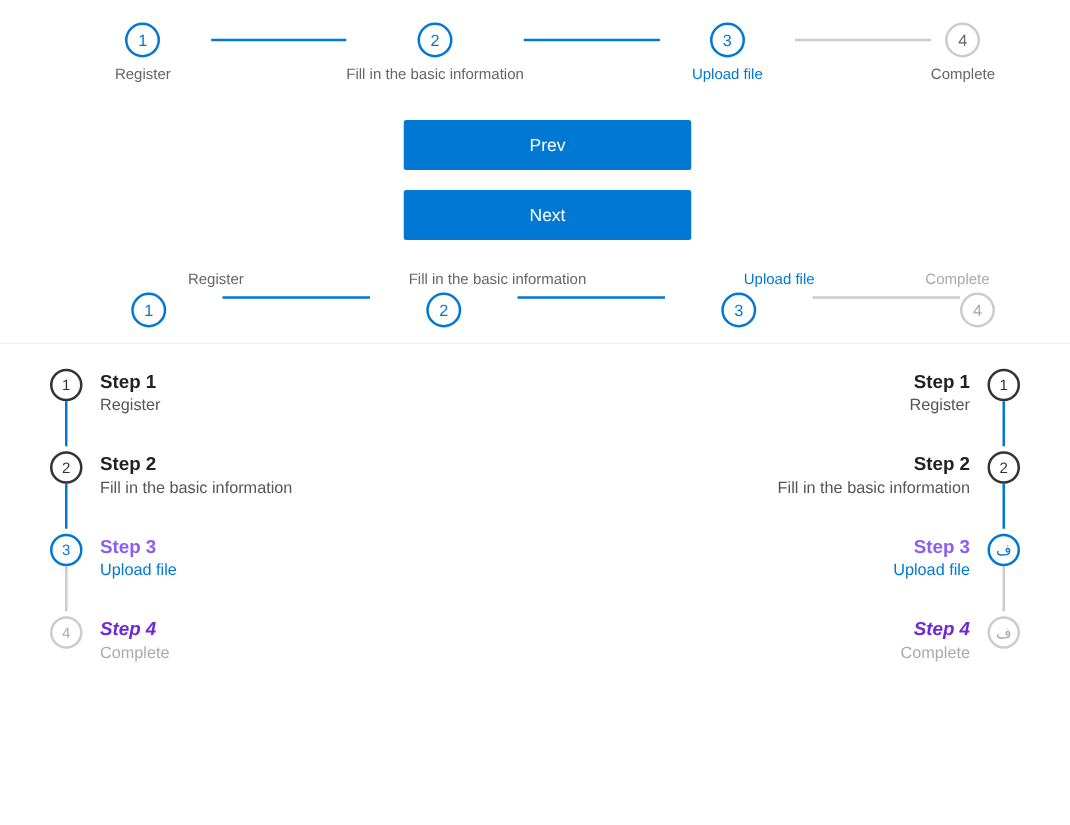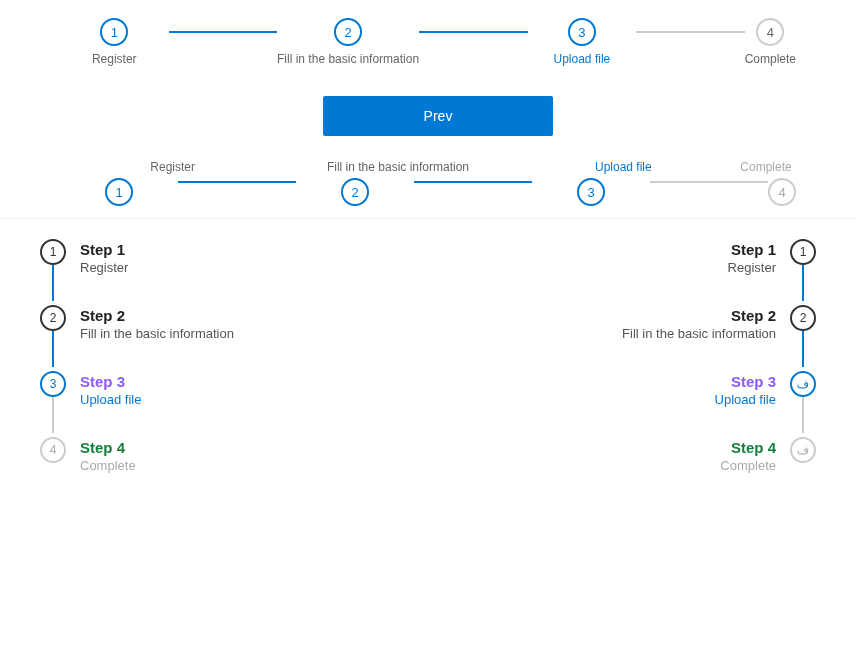--- a/index.html
+++ b/index.html
@@ -193,21 +193,22 @@
       color: #555;
       margin-top: 2px;
     }
     .v-content .v-subtitle.active {
       color: #0078d4;
     }
     .v-content .v-subtitle.gray {
       color: #aaa;
     }
     .v-content .v-title.gray {
-      color: #15803d;
+      color: #6d28d9;
+      font-style: italic;
     }
 
     
     .v-step-right {
       display: flex;
       align-items: flex-start;
       flex-direction: row-reverse;
       position: relative;
     }
     .v-step-right .v-step-left {
@@ -249,20 +250,21 @@
     <div class="step-item" style="flex:0 0 auto;">
       <div class="step-circle">4</div>
       <div class="step-label">Complete</div>
     </div>
 
   </div>
 </div>
 
 <div class="buttons-wrap">
   <button class="btn-primary">Prev</button>
+  <button class="btn-primary">Next</button>
 </div>
 
 <div class="stepper2-wrap">
 
   <div style="display:flex; align-items:flex-end; margin-bottom:4px;">
     <div style="flex:1; display:flex; justify-content:center;">
       <span style="font-size:12px;color:#666;">Register</span>
     </div>
     <div style="flex:1; display:flex; justify-content:center;">
       <span style="font-size:12px;color:#666;">Fill in the basic information</span>

